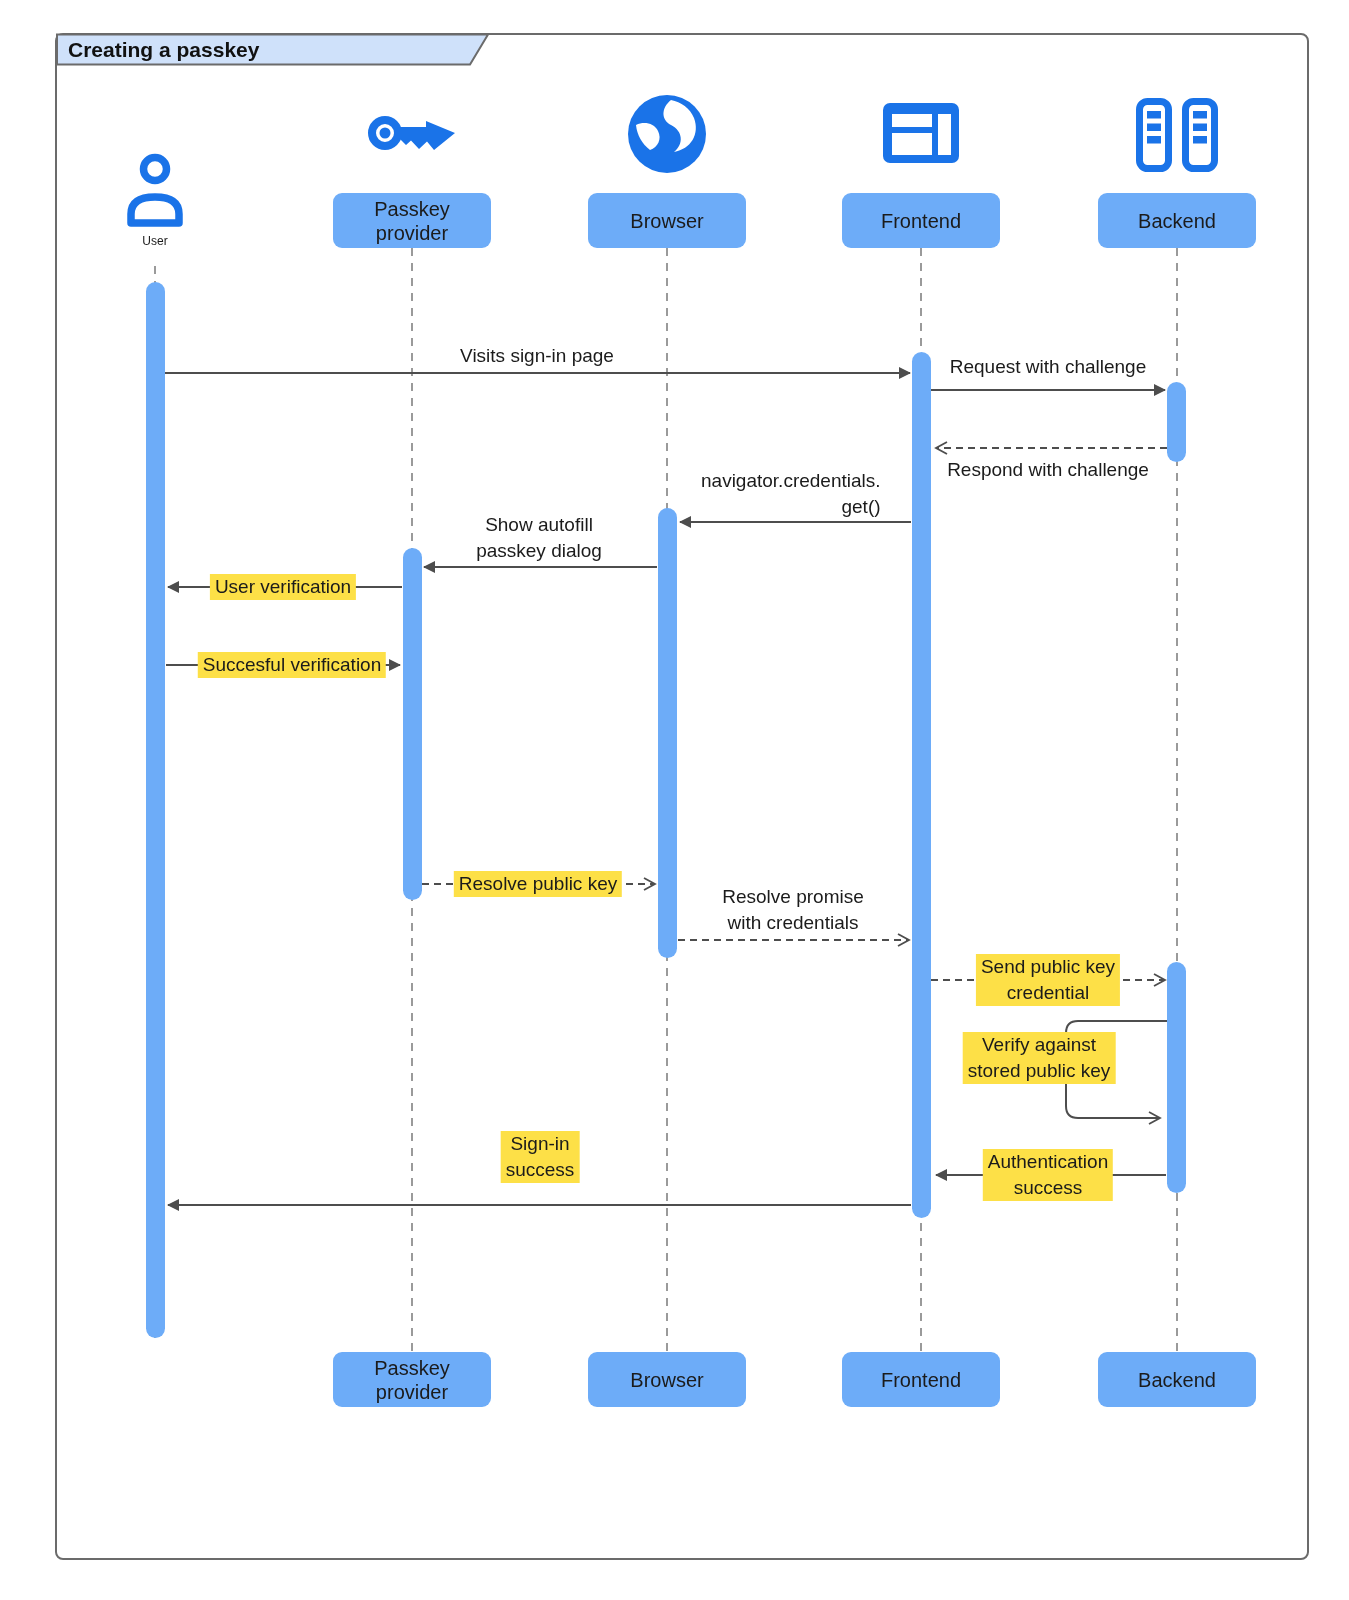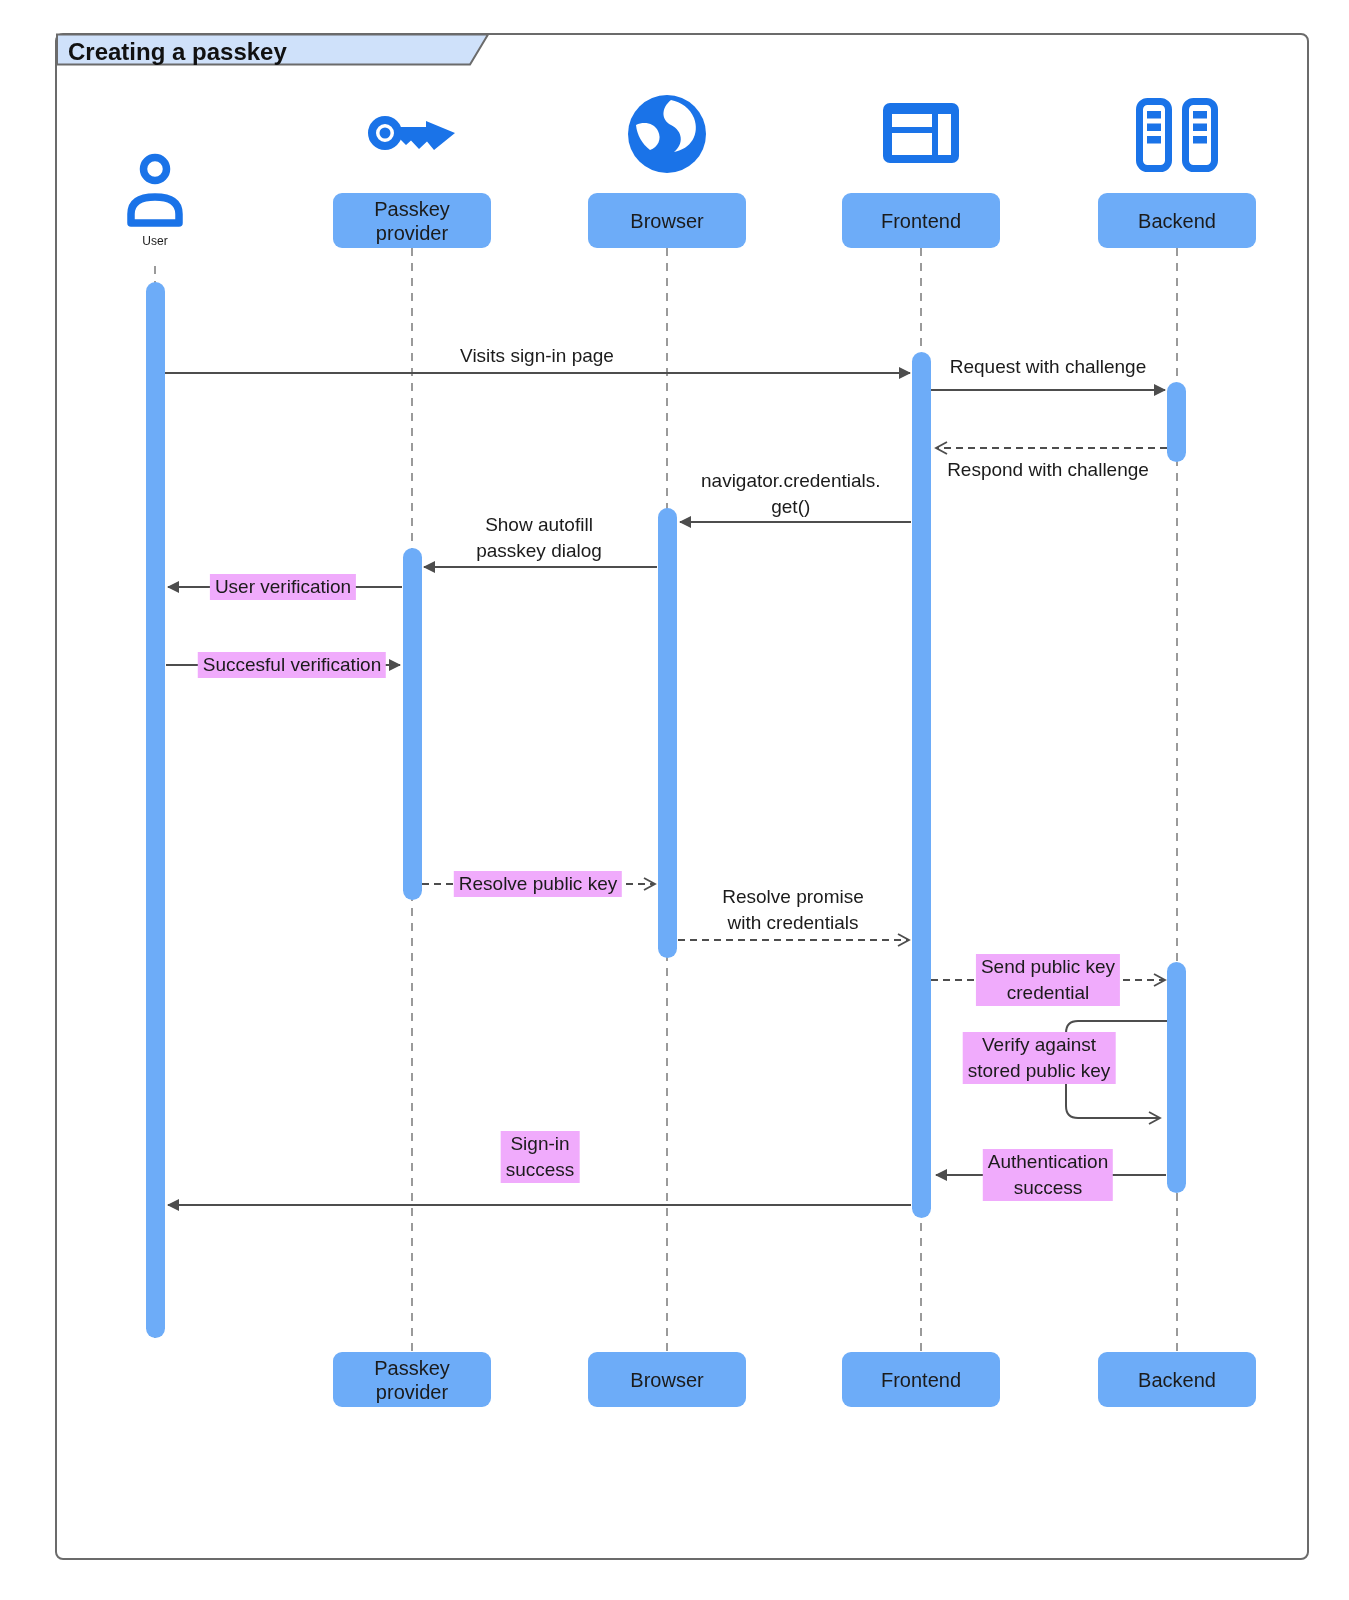--- a/index.html
+++ b/index.html
@@ -13,25 +13,25 @@
   #frame{left:55px;top:33px;width:1250px;height:1523px;border:2px solid var(--frame-border);
          border-radius:8px;z-index:0;background:#fff}
   #svg-under{left:0;top:0;z-index:1;pointer-events:none}
   #svg-over{left:0;top:0;z-index:3;pointer-events:none}
   .bar{width:19px;background:var(--box-fill);border-radius:10px;z-index:2}
   .pbox{width:158px;height:55px;background:var(--box-fill);border-radius:9px;display:flex;
         align-items:center;justify-content:center;text-align:center;font-size:20px;
         line-height:24px;z-index:5}
   .pbox span{max-width:118px;display:inline-block}
   .plabel{font-size:12px;transform:translateX(-50%);z-index:5}
-  .title{left:68px;top:38px;font-size:24px;font-weight:bold;color:#111;z-index:4}
+  .title{left:68px;top:38px;font-size:21px;font-weight:bold;color:#111;z-index:4}
   .mlabel{font-size:19px;line-height:26px;text-align:center;white-space:pre-line;
           transform:translateX(-50%);z-index:4}
-  .mlabel.bg{background:#f0abfc;padding:0 5px}
-  .mlabel.la{transform:none;text-align:center}
+  .mlabel.bg{background:#fde047;padding:0 5px}
+  .mlabel.la{transform:none;text-align:right}
   .msg{stroke:var(--arrow);stroke-width:2;fill:none}
   .msg.dash{stroke-dasharray:7 5}
   .life{stroke:var(--lifeline);stroke-width:2;stroke-dasharray:8 7}
   .mkf{fill:var(--arrow)}
   .mko{fill:none;stroke:var(--arrow);stroke-width:1.8}
   .tabshape{fill:var(--title-fill);stroke:var(--frame-border);stroke-width:2}
   .ic-st{stroke:var(--icon-blue);fill:none}
   .ic-f{fill:var(--icon-blue)}
   .ic-w{fill:#fff}
   svg{display:block}

